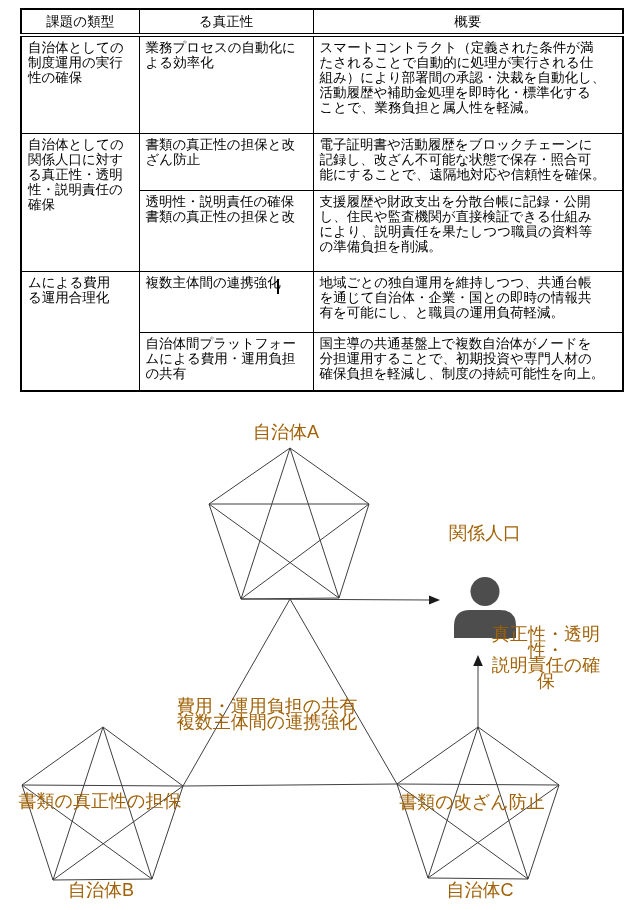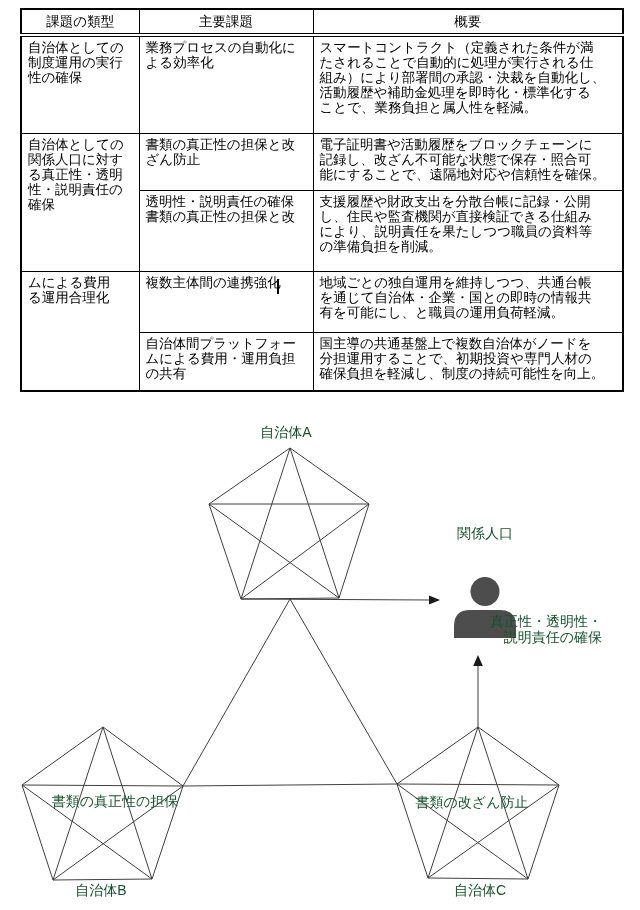--- a/index.html
+++ b/index.html
@@ -12,39 +12,39 @@
   table.issues th,table.issues td{border:1.5px solid #000;vertical-align:top;
                font-size:13.5px;line-height:15px;white-space:pre-line;
                padding:3px 5px 2px 6px;overflow:hidden;}
   table.issues th{text-align:center;font-weight:normal;padding:4px 2px;
                border-bottom:4px double #000;}
   table.issues{border:2px solid #000;}
   col.c1{width:118px;} col.c2{width:174px;} col.c3{width:310px;}
 
   
   svg.net{position:absolute;left:0;top:0;width:640px;height:910px;}
-  .dlabel{position:absolute;transform:translate(-50%,-50%);font-size:14px;
-          line-height:15.5px;text-align:right;white-space:pre-line;color:#14532d;}
+  .dlabel{position:absolute;transform:translate(-50%,-50%);font-size:18px;
+          line-height:15.5px;text-align:center;white-space:pre-line;color:#a16207;}
   .caret{position:absolute;width:1.5px;height:15px;background:#000;}
 </style>
 </head>
 <body>
 
 <div class="page">
 
   <table class="issues">
     <colgroup>
         <col class="c1">
         <col class="c2">
         <col class="c3">
       </colgroup>
     <tbody>
         <tr>
       <th>課題の類型</th>
-      <th>主要課題</th>
+      <th>る真正性</th>
       <th>概要</th>
     </tr>
     <tr style="height:98px">
       <td>自治体としての
 制度運用の実行
 性の確保</td>
       <td>業務プロセスの自動化に
 よる効率化</td>
       <td>スマートコントラクト（定義された条件が満
 たされることで自動的に処理が実行される仕
@@ -144,19 +144,21 @@
     <polygon points="478,655 473.2,666 482.8,666" fill="#1a1a1a"></polygon>
 
     <g id="person">
       <circle cx="485" cy="591.5" r="14.5" fill="#4d4d4d"></circle>
       <path d="M454,638 L454,626 Q454,610 470,610 L500,610 Q516,610 516,626 L516,638 Z" fill="#4d4d4d"></path>
     </g>
   </svg>
 
   <div class="dlabel" style="left:286px;top:433px">自治体A</div>
   <div class="dlabel" style="left:485px;top:534px">関係人口</div>
-  <div class="dlabel" style="left:546px;top:629px">真正性・透明性・
+  <div class="dlabel" style="left:546px;top:658px">真正性・透明性・
 説明責任の確保</div>
-  <div class="dlabel" style="left:115px;top:802px">書類の真正性の担保</div>
+  <div class="dlabel" style="left:267px;top:714px">費用・運用負担の共有
+複数主体間の連携強化</div>
+  <div class="dlabel" style="left:100px;top:802px">書類の真正性の担保</div>
   <div class="dlabel" style="left:472px;top:803px">書類の改ざん防止</div>
   <div class="dlabel" style="left:101px;top:891px">自治体B</div>
   <div class="dlabel" style="left:480px;top:891px">自治体C</div>
 </div>
 
 </body></html>

